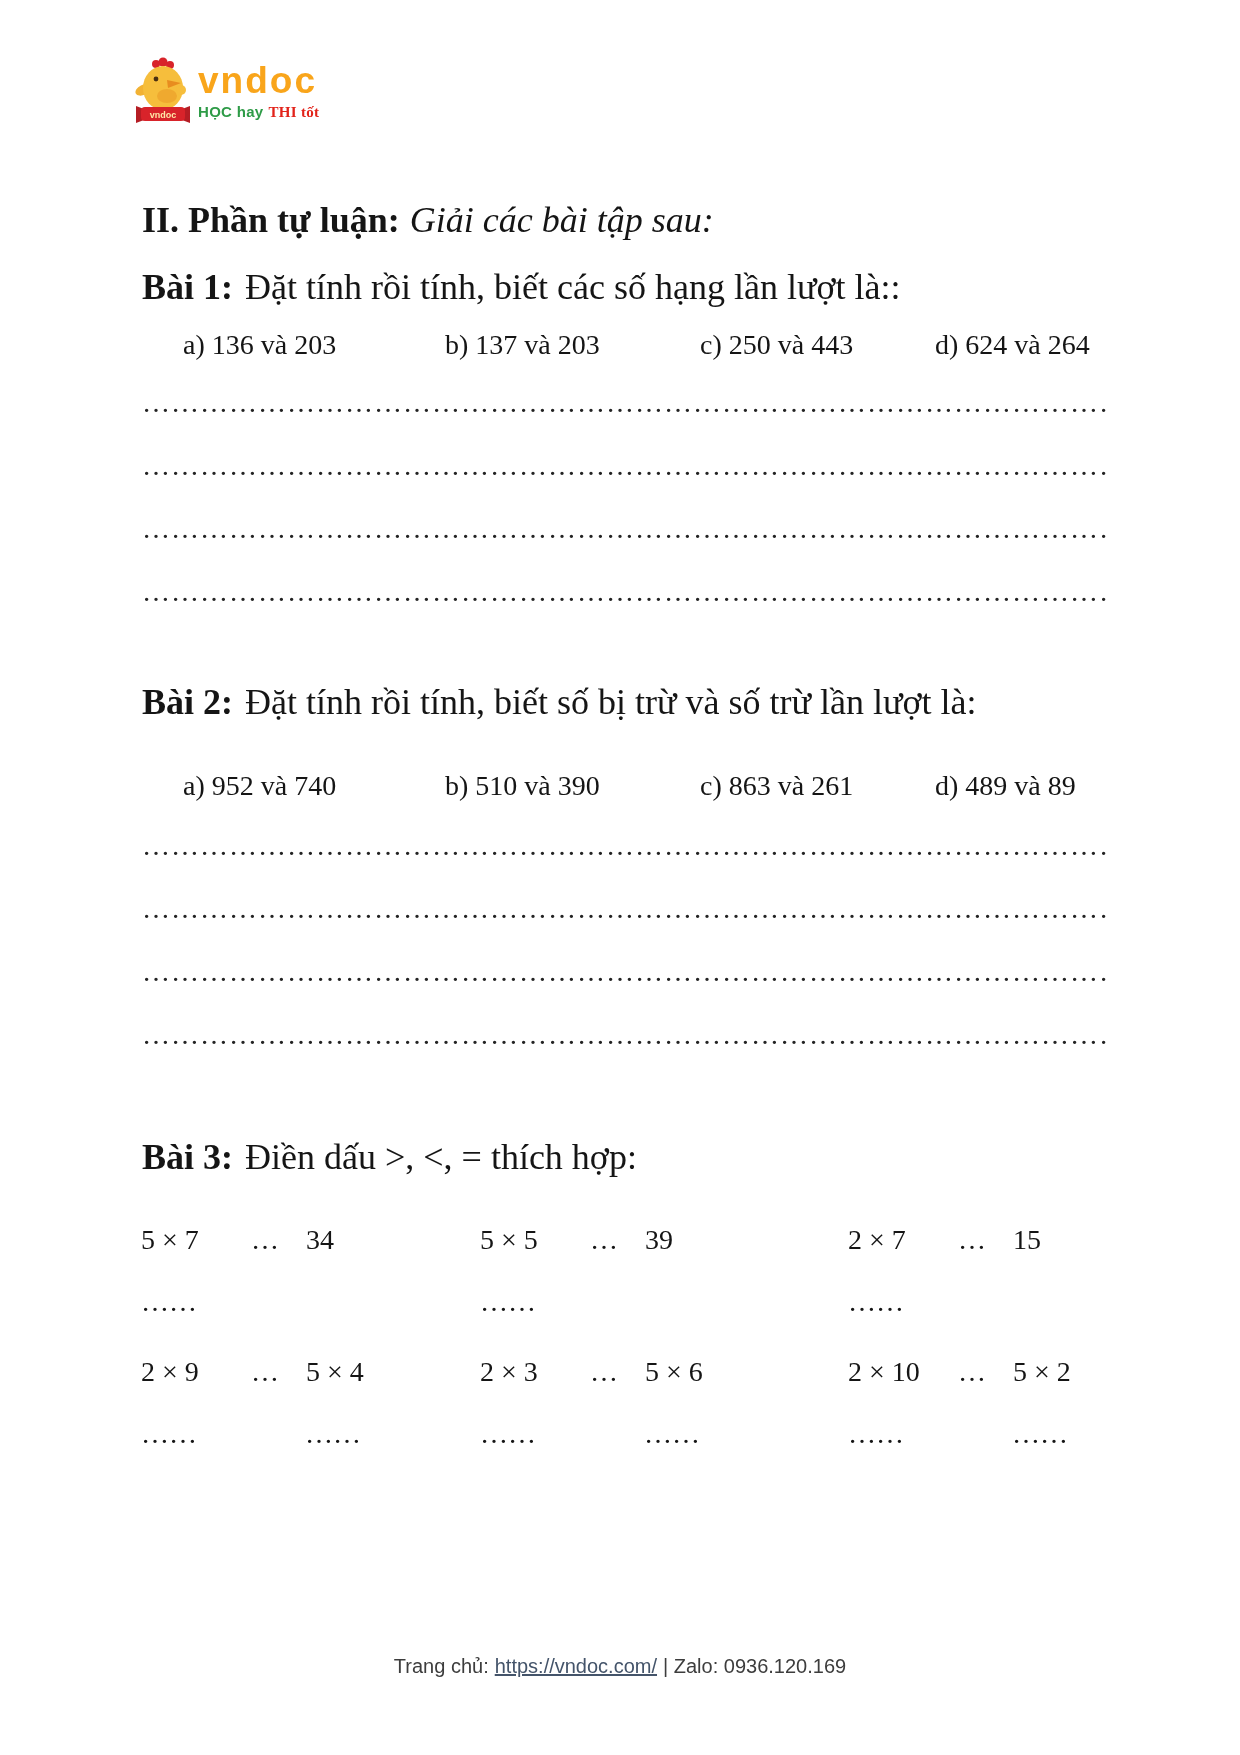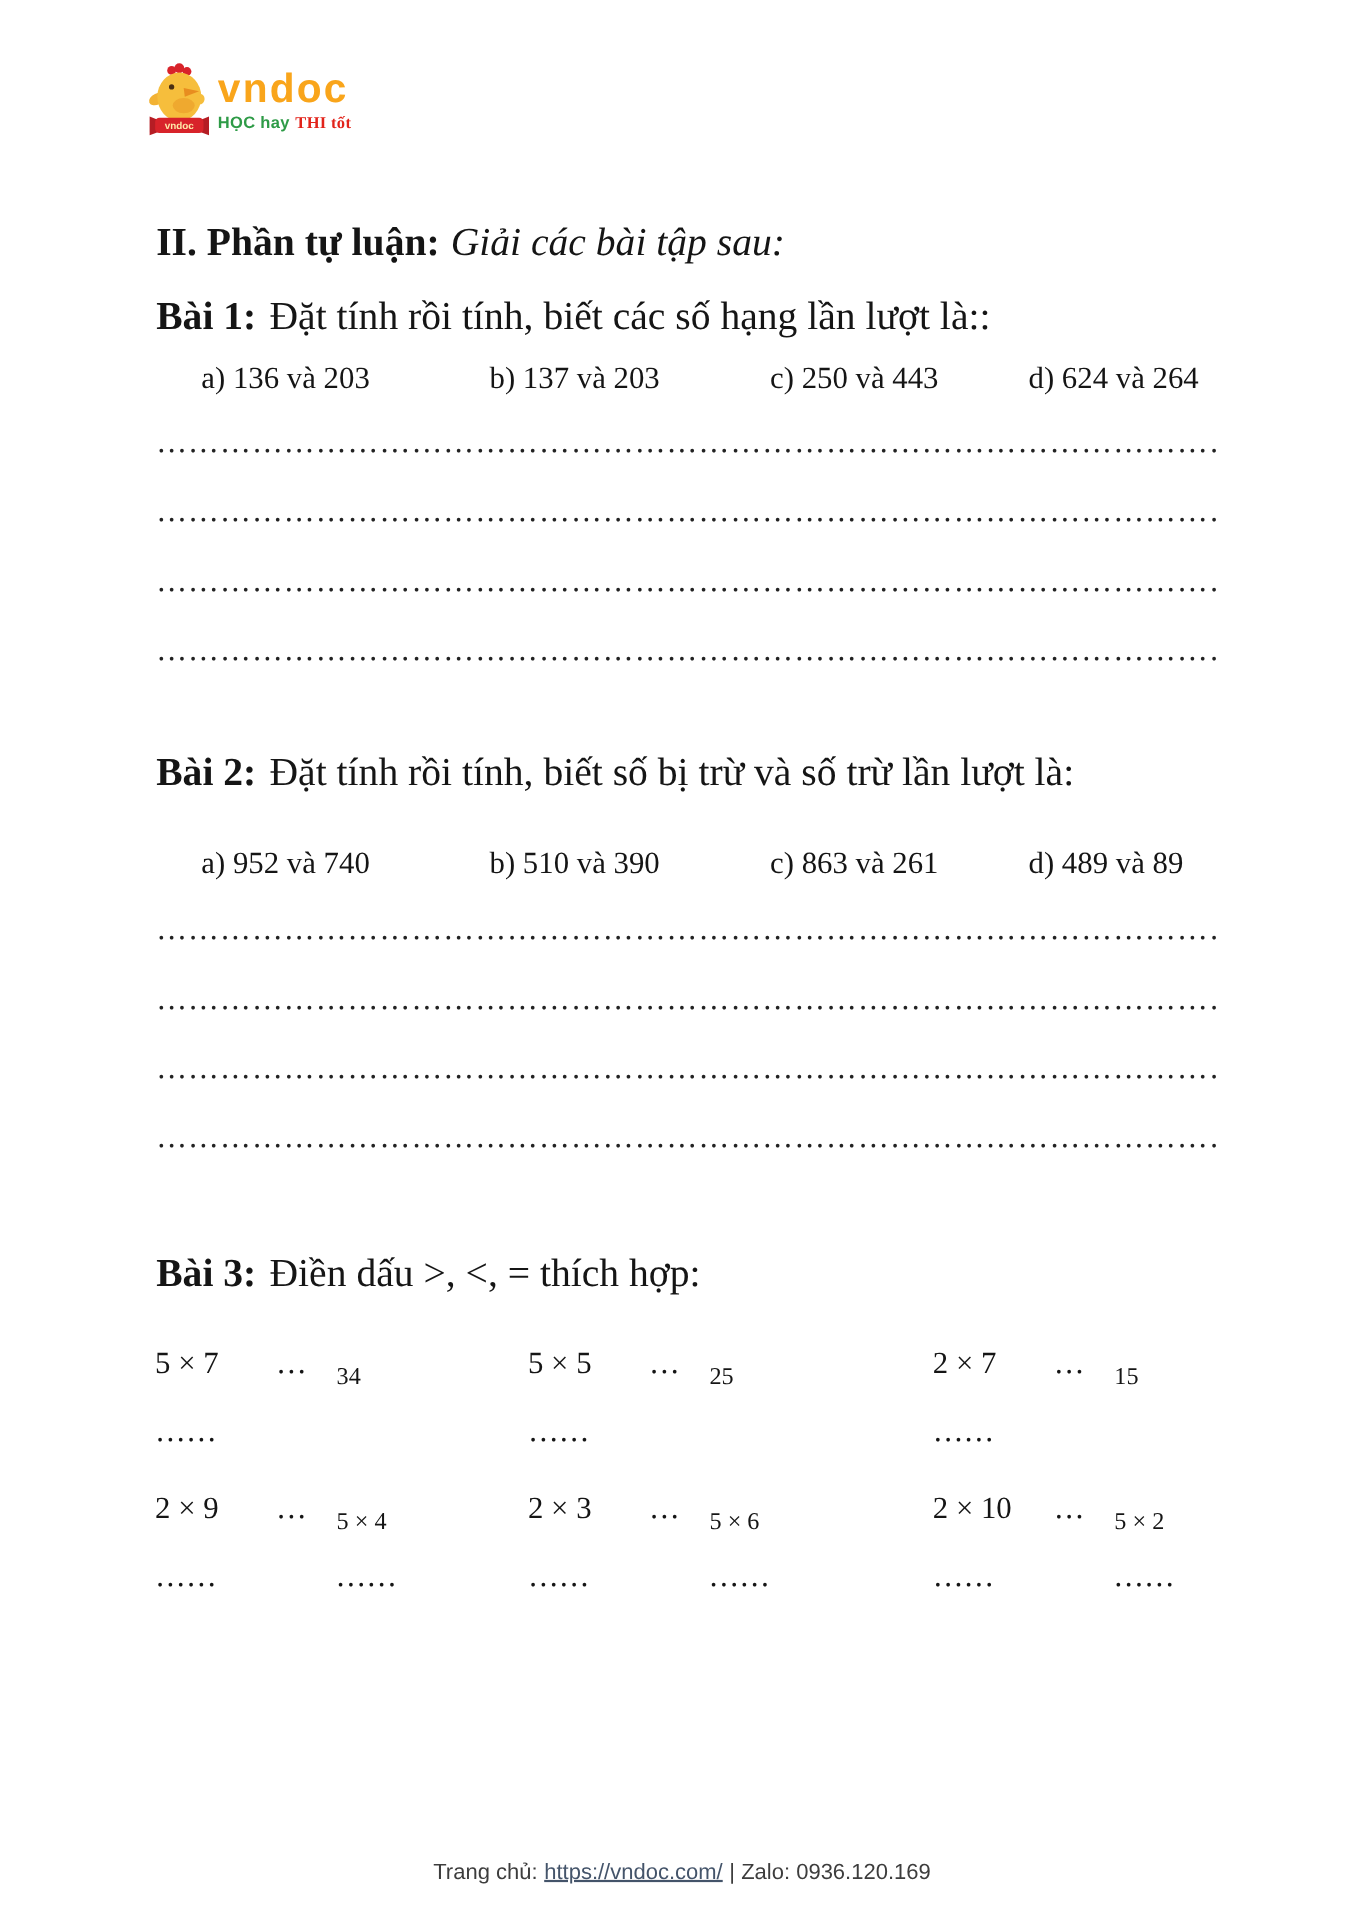--- a/index.html
+++ b/index.html
@@ -31,27 +31,27 @@
   .optrow{position:absolute;left:0;top:0;width:1240px;height:34px;}
   .opt{position:absolute;font-size:28px;line-height:34px;white-space:nowrap;}
   .opt.o1{left:183px;} .opt.o2{left:445px;} .opt.o3{left:700px;} .opt.o4{left:935px;}
 
   
   .b3row{position:absolute;left:0;width:1052px;height:36px;}
   .b3cell{position:absolute;top:0;width:300px;height:36px;}
   .b3cell.c1{left:141px;} .b3cell.c2{left:480px;} .b3cell.c3{left:848px;}
   .b3e{position:absolute;left:0;top:0;font-size:28px;line-height:36px;white-space:nowrap;}
   .b3s{position:absolute;left:110px;top:0;font-size:28px;line-height:36px;}
-  .b3r{position:absolute;left:165px;top:11px;font-size:22px;line-height:36px;white-space:nowrap;}
+  .b3r{position:absolute;left:165px;top:0;font-size:28px;line-height:36px;white-space:nowrap;}
   .b3a1{position:absolute;left:0;top:0;font-size:28px;line-height:36px;}
   .b3a2{position:absolute;left:164px;top:0;font-size:28px;line-height:36px;}
 
   
   .footer{
-    position:absolute;left:0;top:1688px;width:1240px;text-align:center;
+    position:absolute;left:0;top:1652px;width:1240px;text-align:center;
     font-family:"Liberation Sans",sans-serif;font-size:20px;color:#3d3d3d;line-height:28px;
   }
   .footer a{color:#44546A;text-decoration:underline;margin-left:6px;}
   .footer .suffix{margin-left:6px;}
 </style>
 </head>
 <body>
 
 <div id="page">
 
@@ -117,21 +117,21 @@
 
   <div class="b3row" style="top:1222px">
     <div class="b3cell c1">
       <span class="b3e">5 × 7</span>
       <span class="b3s">…</span>
       <span class="b3r">34</span>
     </div>
     <div class="b3cell c2">
       <span class="b3e">5 × 5</span>
       <span class="b3s">…</span>
-      <span class="b3r">25</span>
+      <span class="b3r">39</span>
     </div>
     <div class="b3cell c3">
       <span class="b3e">2 × 7</span>
       <span class="b3s">…</span>
       <span class="b3r">15</span>
     </div>
   </div>
 
   <div class="b3row" style="top:1284px">
     <div class="b3cell c1">

